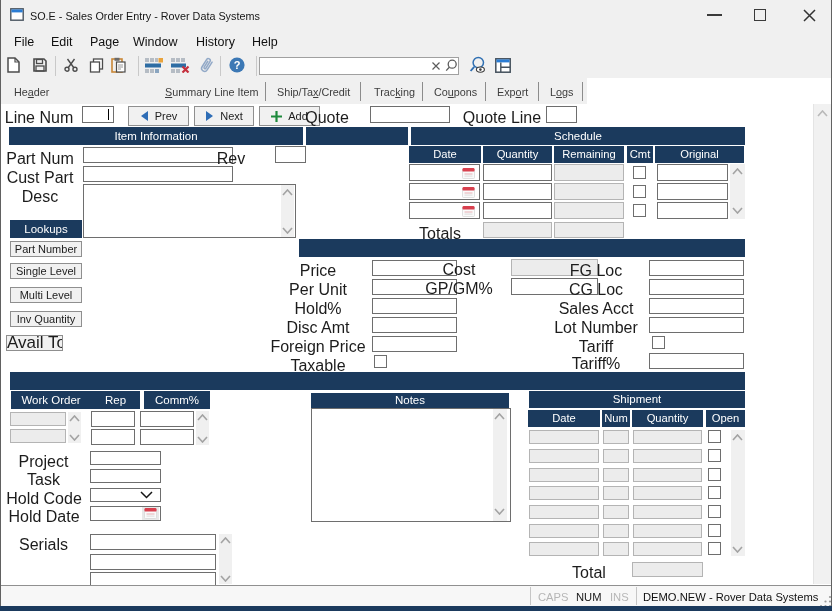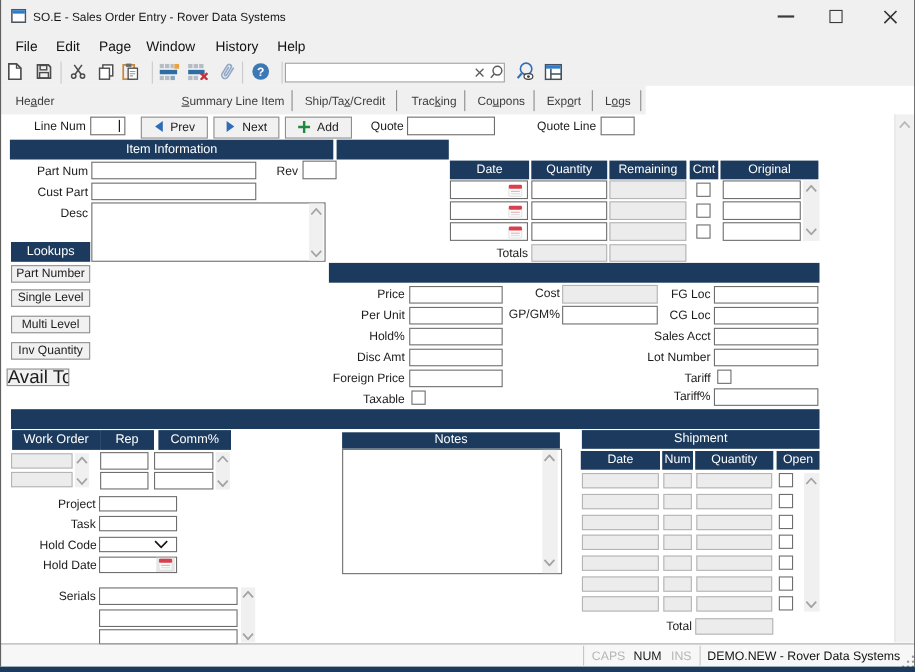--- a/index.html
+++ b/index.html
@@ -1,16 +1,16 @@
 <!DOCTYPE html>
 <html><head><meta charset="utf-8"><title>SO.E</title><style>
 html,body{margin:0;padding:0;background:#fff}
 #w{position:relative;width:832px;height:611px;background:#fff;font-family:"Liberation Sans",sans-serif;overflow:hidden}
 .ab{position:absolute}
-.lbl{position:absolute;font-size:11px;color:#1c1c1c;text-align:right;white-space:nowrap}
+.lbl{position:absolute;font-size:16px;color:#1c1c1c;text-align:center;white-space:nowrap}
 .inp{position:absolute;background:#fff;border:1px solid #6e6e6e;box-sizing:border-box}
 .dis{position:absolute;background:#ececec;border:1px solid #b4b4b4;box-sizing:border-box}
 .hdr{position:absolute;background:#1b3a5d;color:#fff;font-size:11.5px;text-align:center;box-sizing:border-box;white-space:nowrap}
 .btn{position:absolute;background:#f1f1f1;border:1px solid #8f8f8f;box-sizing:border-box;font-size:11px;color:#1c1c1c;text-align:center;white-space:nowrap;overflow:hidden}
 .cb{position:absolute;background:#fff;border:1px solid #6e6e6e;width:13px;height:13px;box-sizing:border-box}
 .sb{position:absolute;background:#f0f0f0}
 .vsep{position:absolute;width:1px;background:#8c8c8c}
 .tab{position:absolute;font-size:10.8px;color:#3d3d3d;white-space:nowrap}
 .mnu{position:absolute;font-size:12.5px;color:#101010;white-space:nowrap}
 u{text-decoration:underline}
@@ -134,20 +134,21 @@
       </svg>&nbsp;&nbsp;Next</div>
 <div class="btn" style="left:259px;top:106px;width:61px;height:20px;line-height:18px"><svg width="11" height="11" viewBox="0 0 11 11" style="vertical-align:-1.5px">
         <path d="M5.5 0 V11 M0 5.5 H11" stroke="#1e8a3c" stroke-width="2.2"></path>
       </svg>&nbsp;&nbsp;Add</div>
 <div class="lbl" style="left:287px;top:109px;width:80px">Quote</div>
 <div class="inp" style="left:370px;top:106px;width:80px;height:17px"></div>
 <div class="lbl" style="left:462px;top:109px;width:80px">Quote Line</div>
 <div class="inp" style="left:546px;top:106px;width:31px;height:17px"></div>
 <div class="hdr" style="left:9px;top:127px;width:294px;height:18px;line-height:18px">Item Information</div>
 <div class="hdr" style="left:306px;top:127px;width:102px;height:18px"></div>
+<div class="hdr" style="left:411px;top:127px;width:334px;height:18px;line-height:18px">Schedule</div>
 <div class="lbl" style="left:0;top:150px;width:80px">Part Num</div>
 <div class="inp" style="left:83px;top:147px;width:150px;height:16px"></div>
 <div class="lbl" style="left:191px;top:150px;width:80px">Rev</div>
 <div class="inp" style="left:275px;top:146px;width:31px;height:17px"></div>
 <div class="lbl" style="left:0;top:169px;width:80px">Cust Part</div>
 <div class="inp" style="left:83px;top:166px;width:150px;height:16px"></div>
 <div class="lbl" style="left:0;top:188px;width:80px">Desc</div>
 <div class="inp" style="left:83px;top:184px;width:213px;height:54px"></div>
 <div class="sb" style="left:281px;top:185px;width:13px;height:52px"></div>
 <svg class="ab" style="left:282px;top:189px" width="11" height="7" viewBox="0 0 11 7">

